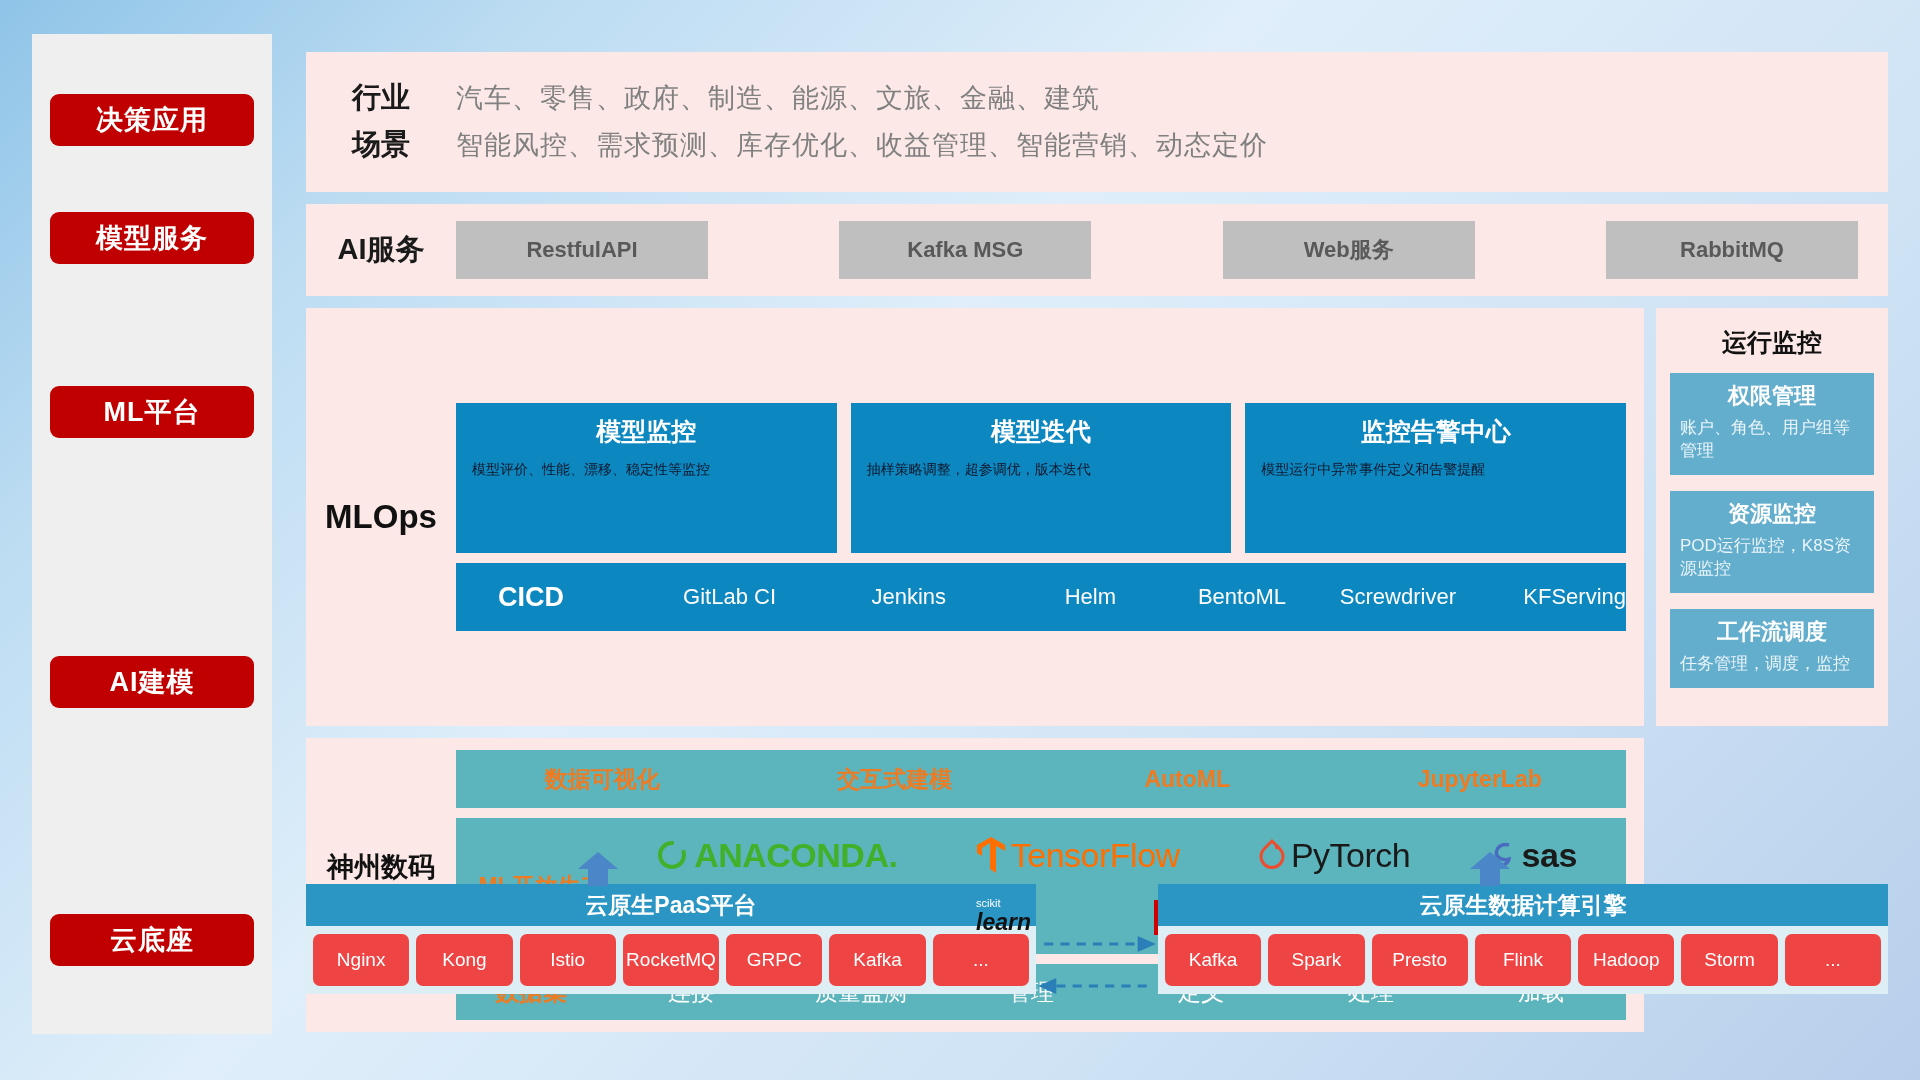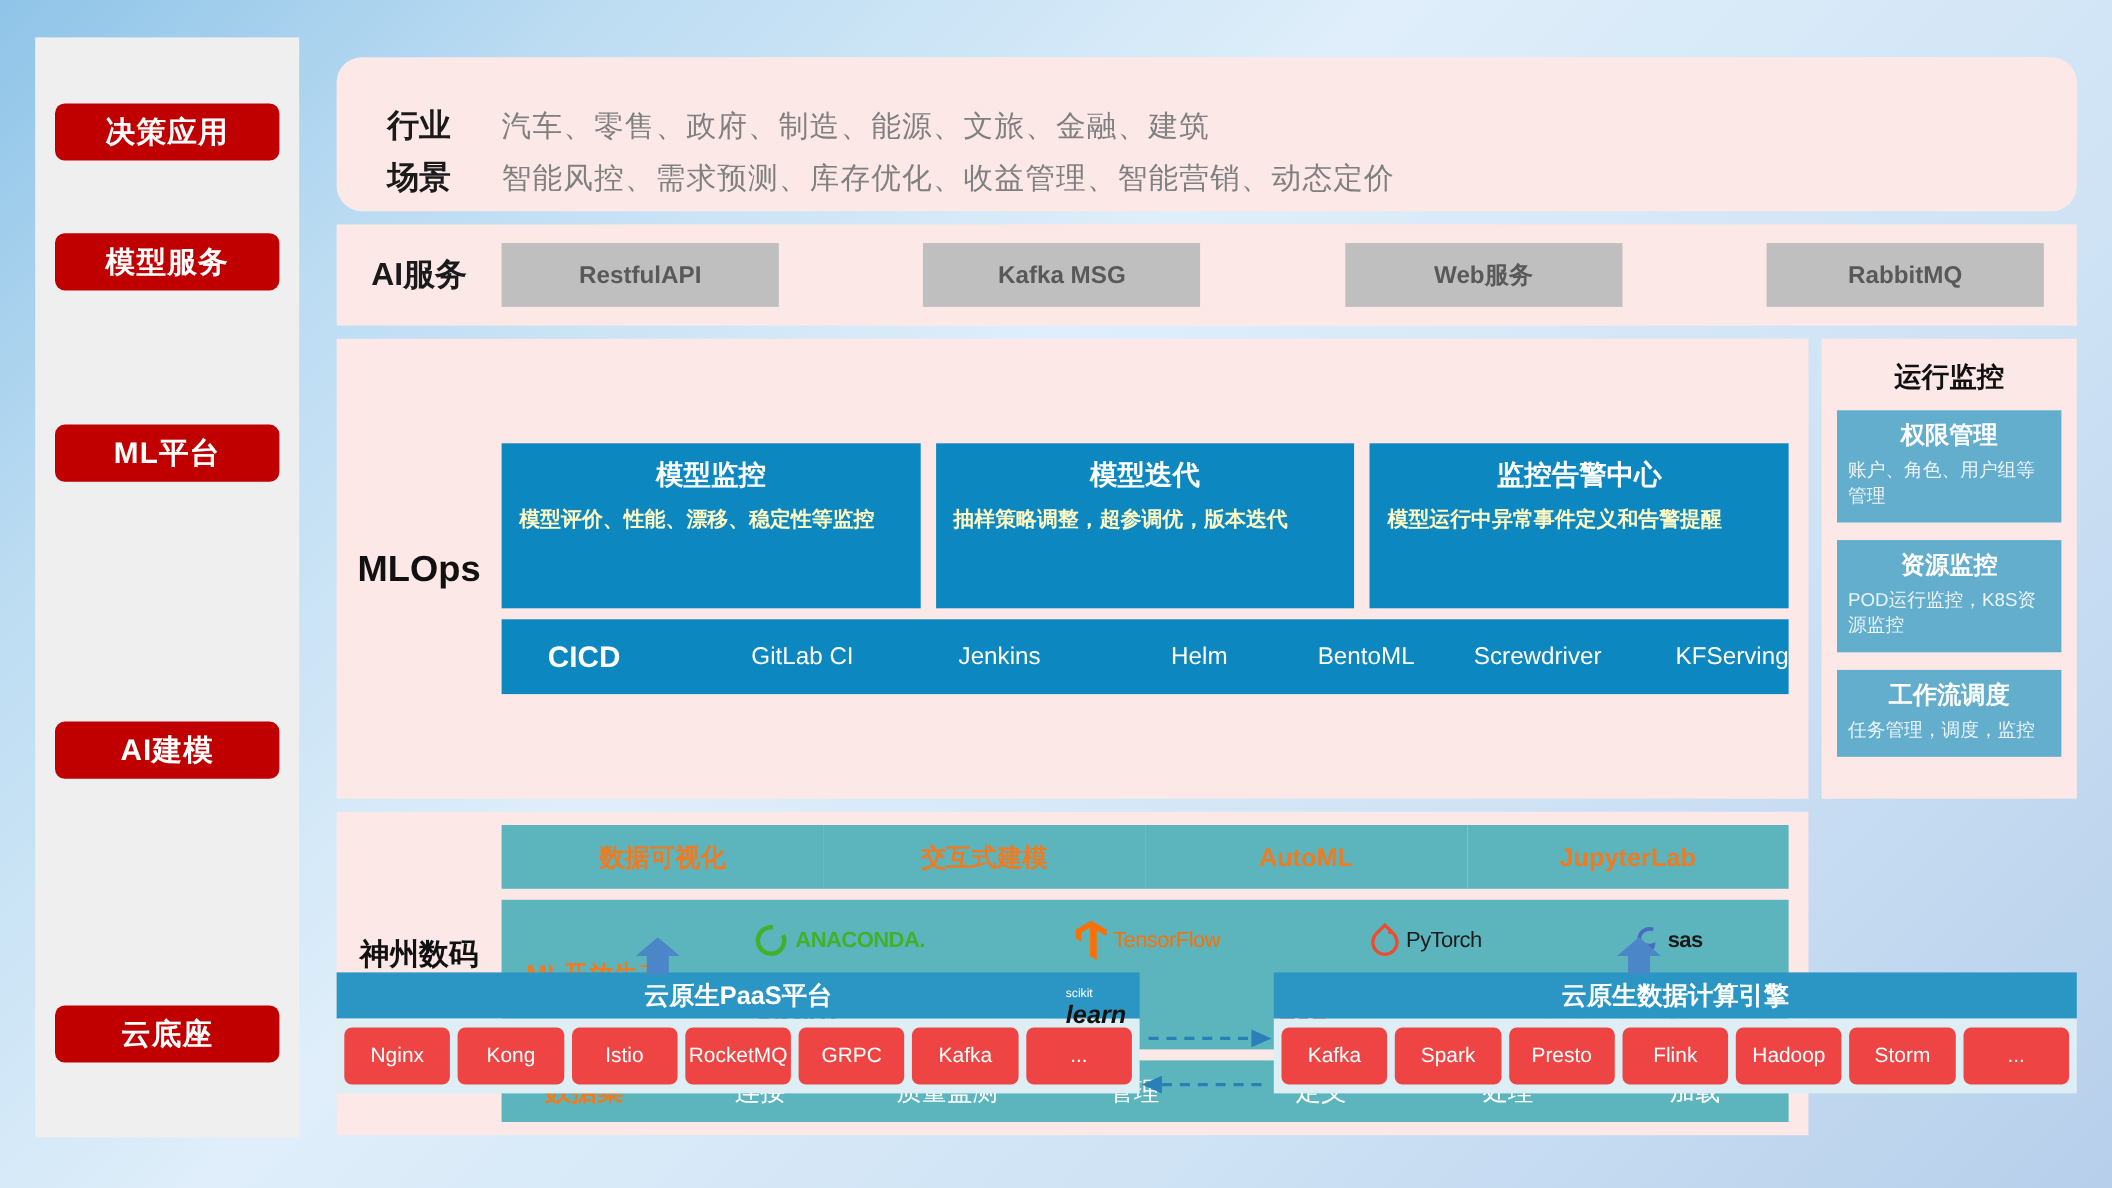--- a/index.html
+++ b/index.html
@@ -49,21 +49,21 @@
     width: 1582px;
   }
 
   .band {
     background: #fce9e7;
     margin-bottom: 12px;
     position: relative;
   }
 
   
-  .band-app { padding: 39px 0 26px 0; height: 140px; border-radius: 23px; }
+  .band-app { padding: 22px 0 26px 0; height: 140px; }
   .kv-row { display: flex; align-items: center; height: 47px; }
   .kv-key {
     width: 150px; text-align: center;
     font-size: 29px; font-weight: bold; color: #1a1a1a;
     flex: 0 0 150px;
   }
   .kv-val { font-size: 27px; color: #808080; letter-spacing: 1px; }
 
   
   .band-svc { height: 92px; display: flex; align-items: center; }
@@ -100,21 +100,21 @@
     flex: 1;
     background: #0d87c0;
     padding: 12px 16px 14px 16px;
     height: 150px;
   }
   .mlops-card h4 {
     color: #fff; font-size: 25px; text-align: center;
     font-weight: bold; margin-bottom: 12px;
   }
   .mlops-card p {
-    color: #fef9c3; font-size: 19px; line-height: 1.35; font-weight: bold;
+    color: #0f172a; font-size: 14px; line-height: 1.35;
   }
   .cicd-bar {
     background: #0d87c0;
     height: 68px;
     display: flex; align-items: center;
     overflow: hidden;
   }
   .cicd-title {
     color: #fff; font-size: 27px; font-weight: bold;
     width: 150px; flex: 0 0 150px; text-align: center;
@@ -173,21 +173,21 @@
     background: #5cb5bd; display: flex; align-items: center;
     padding: 6px 10px; height: 136px; margin-bottom: 10px;
   }
   .eco-label {
     width: 150px; flex: 0 0 150px; text-align: center;
     color: #ee7b22; font-size: 23px; font-weight: bold;
   }
   .eco-logos { flex: 1; }
   .eco-row { display: flex; align-items: center; justify-content: space-around; height: 62px; }
   .logo { display: flex; align-items: center; gap: 5px; }
-  .logo-txt { font-size: 20px; letter-spacing: -0.5px; }
+  .logo-txt { font-size: 34px; letter-spacing: -0.5px; }
 
   .ds-bar {
     background: #5cb5bd; height: 56px;
     display: flex; align-items: center;
   }
   .ds-title {
     width: 150px; flex: 0 0 150px; text-align: center;
     color: #ee7b22; font-size: 24px; font-weight: bold;
   }
   .ds-items { display: flex; flex: 1; }

